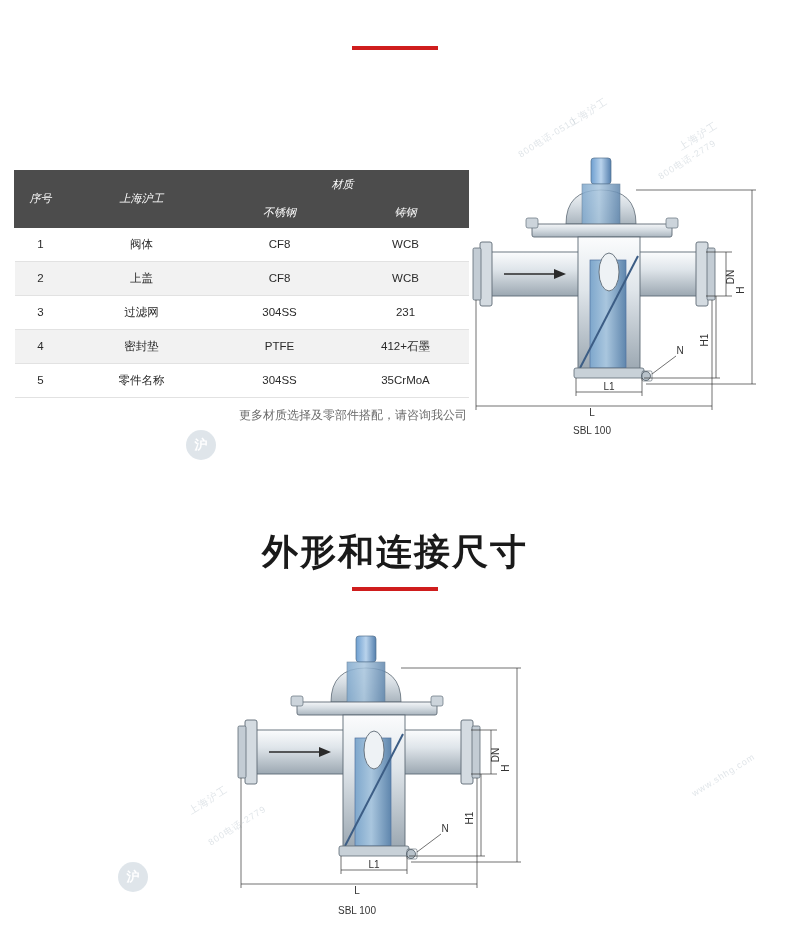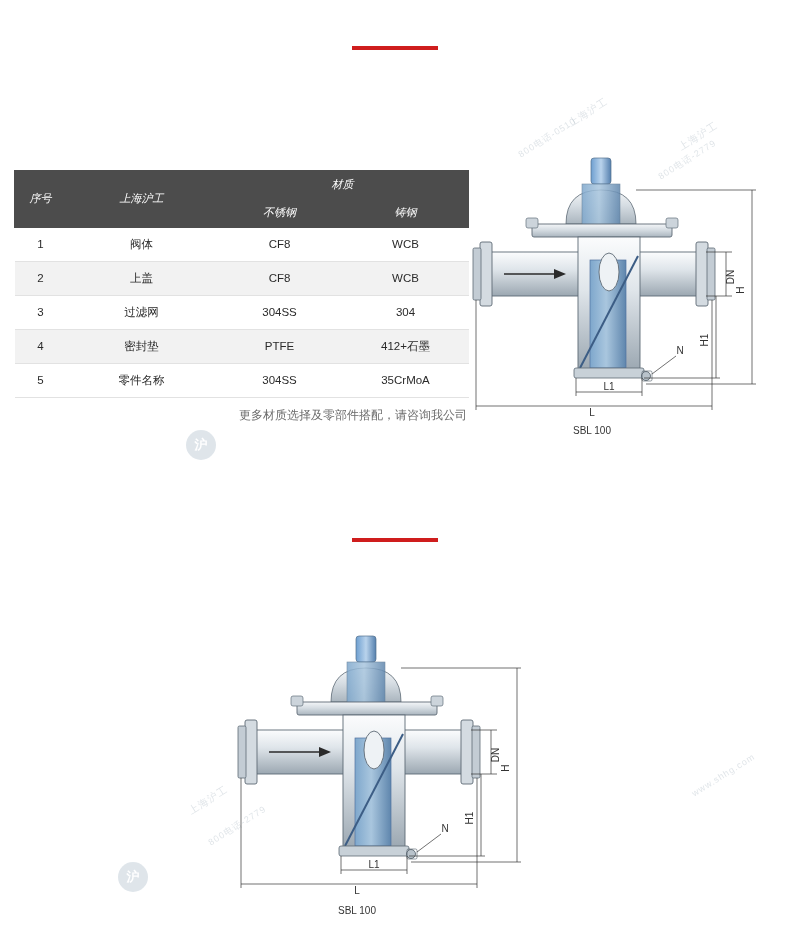--- a/index.html
+++ b/index.html
@@ -144,40 +144,41 @@
         <tr class="alt">
           <td>2</td>
           <td>上盖</td>
           <td>CF8</td>
           <td>WCB</td>
         </tr>
         <tr class="row">
           <td>3</td>
           <td>过滤网</td>
           <td>304SS</td>
-          <td>304</td>
+          <td>231</td>
         </tr>
         <tr class="alt">
           <td>4</td>
           <td>密封垫</td>
           <td>PTFE</td>
           <td>412+石墨</td>
         </tr>
         <tr class="row">
           <td>5</td>
           <td>零件名称</td>
           <td>304SS</td>
           <td>35CrMoA</td>
         </tr>
       </tbody>
     </table>
     <div class="note">更多材质选择及零部件搭配，请咨询我公司</div>
   </div>
 
   <div class="sec2-title">
+    <div class="section-title">外形和连接尺寸</div>
     <div class="title-rule"></div>
   </div>
 
   <div class="wm wm-rot" style="top:118px; left:566px;">上海沪工</div>
   <div class="wm wm-rot" style="top:142px; left:676px;">上海沪工</div>
   <div class="wm wm-rot" style="top:150px; left:516px; font-size:9px;">800电话-0510</div>
   <div class="wm wm-rot" style="top:172px; left:656px; font-size:9px;">800电话-2779</div>
   <div class="wm wm-rot" style="top:806px; left:186px;">上海沪工</div>
   <div class="wm wm-rot" style="top:838px; left:206px; font-size:9px;">800电话-2779</div>
   <div class="wm wm-rot" style="top:790px; left:690px; font-size:9px;">www.shhg.com</div>

